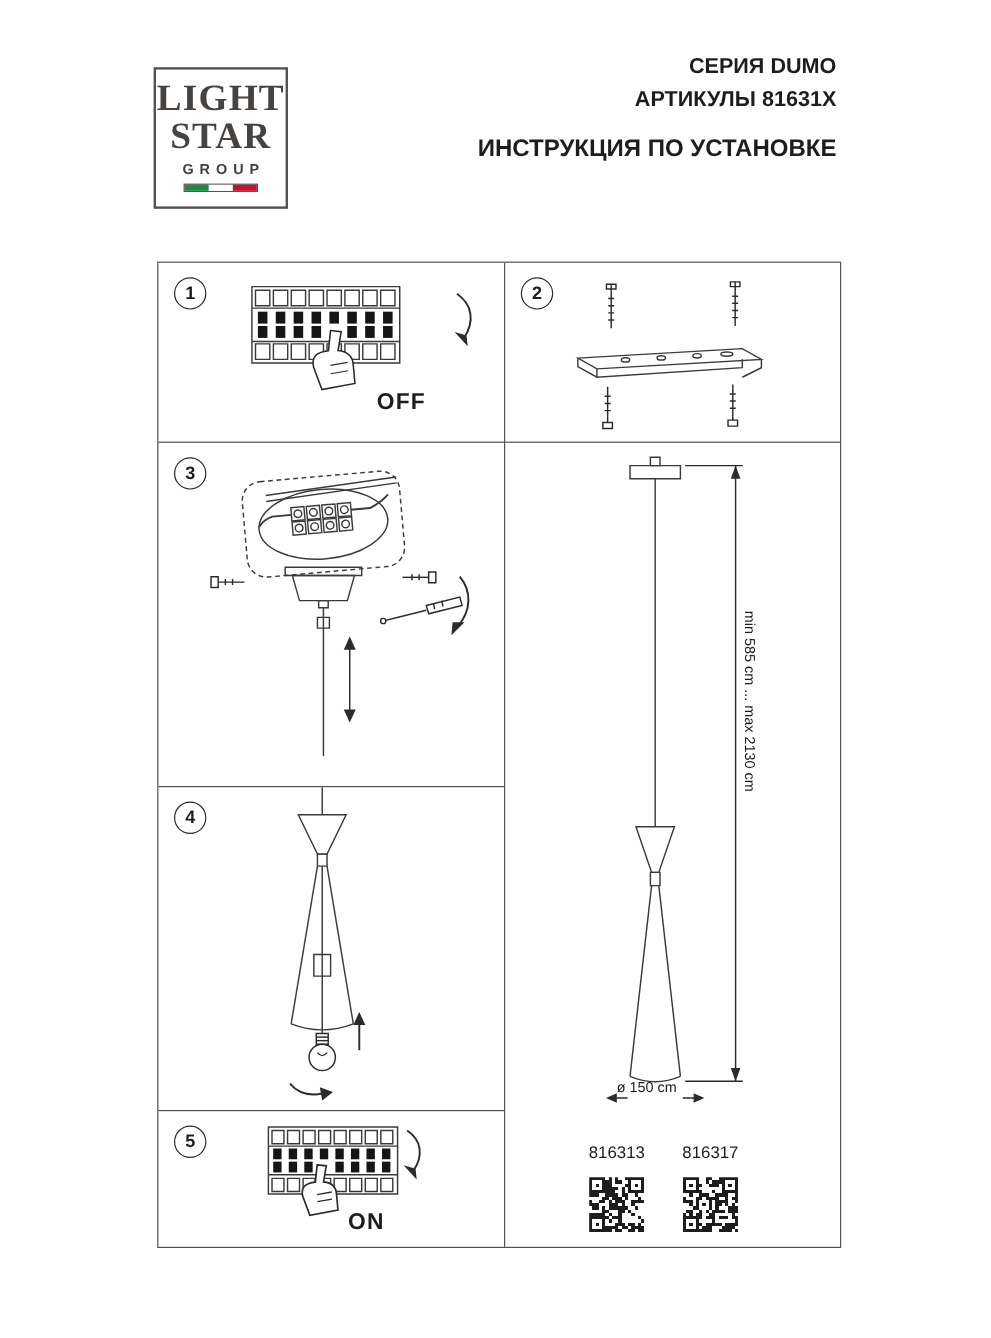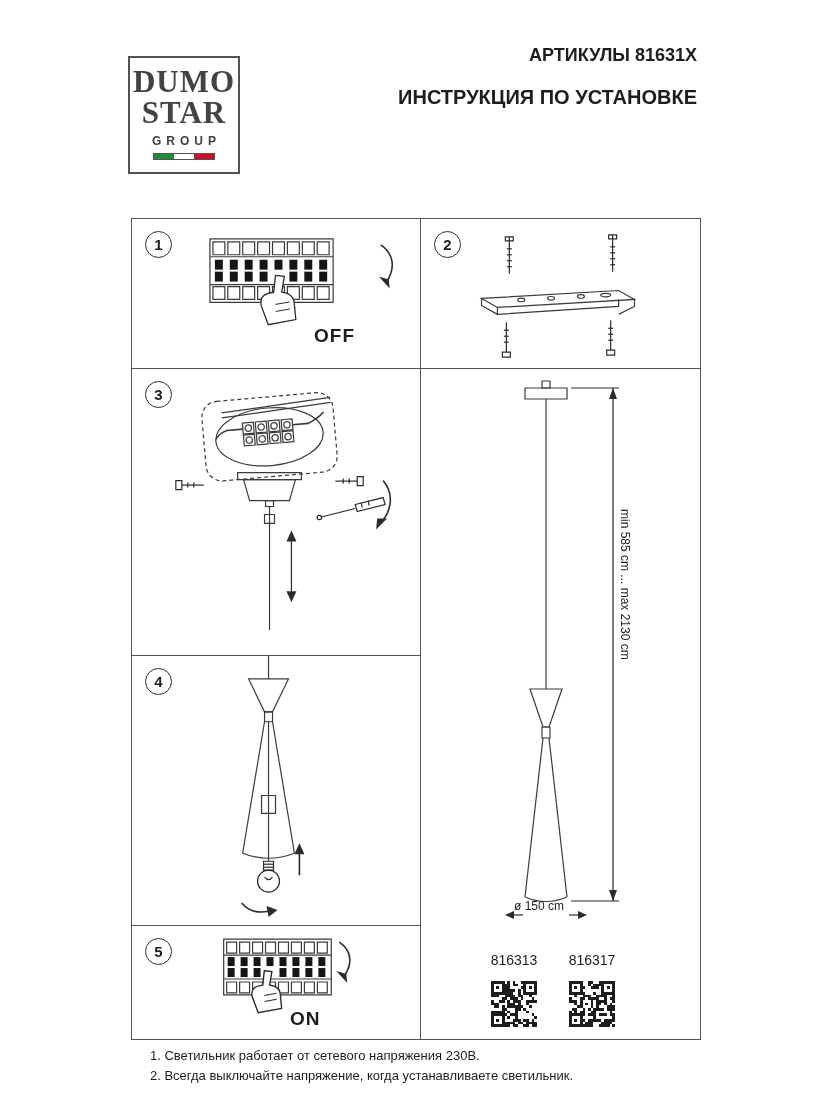--- a/index.html
+++ b/index.html
@@ -55,31 +55,32 @@
   .qr svg rect { fill:#1d1d1b; }
 
   .footnotes { position:absolute; left:150px; top:1046px; font-size:13px; line-height:20px; }
 </style>
 </head>
 <body>
 
 <div class="page">
 
   <div class="logo-box">
-    <div class="logo-word">DUMO</div>
+    <div class="logo-word">LIGHT</div>
     <div class="logo-word">STAR</div>
     <div class="logo-group">GROUP</div>
     <div class="logo-flag">
       <span style="background:#1e8a3c"></span>
         <span style="background:#ffffff"></span>
         <span style="background:#c8102e"></span>
     </div>
   </div>
 
   <div class="hdr">
+    <div class="hdr-series">СЕРИЯ DUMO</div>
     <div class="hdr-articles">АРТИКУЛЫ 81631X</div>
     <div class="hdr-title">ИНСТРУКЦИЯ ПО УСТАНОВКЕ</div>
   </div>
 
   <div class="grid">
 
     <div class="cell b-r b-b" id="cell1">
       <div class="badge">1</div>
       <svg class="ill" viewBox="0 0 289 150" fill="none" stroke="#3a3a39" stroke-width="1.2">
         <rect x="78" y="20" width="124" height="64"></rect>
@@ -680,18 +681,14 @@
             <rect x="8" y="16" width="1" height="1"></rect>
             <rect x="11" y="16" width="1" height="1"></rect>
             <rect x="12" y="16" width="1" height="1"></rect>
             <rect x="13" y="16" width="1" height="1"></rect>
             <rect x="14" y="16" width="1" height="1"></rect>
             <rect x="16" y="16" width="1" height="1"></rect>
           </svg></div>
     </div>
   </div>
 
-  <div class="footnotes">
-    <div>1. Светильник работает от сетевого напряжения 230В.</div>
-    <div>2. Всегда выключайте напряжение, когда устанавливаете светильник.</div>
-  </div>
 
 </div>
 
 </body></html>

